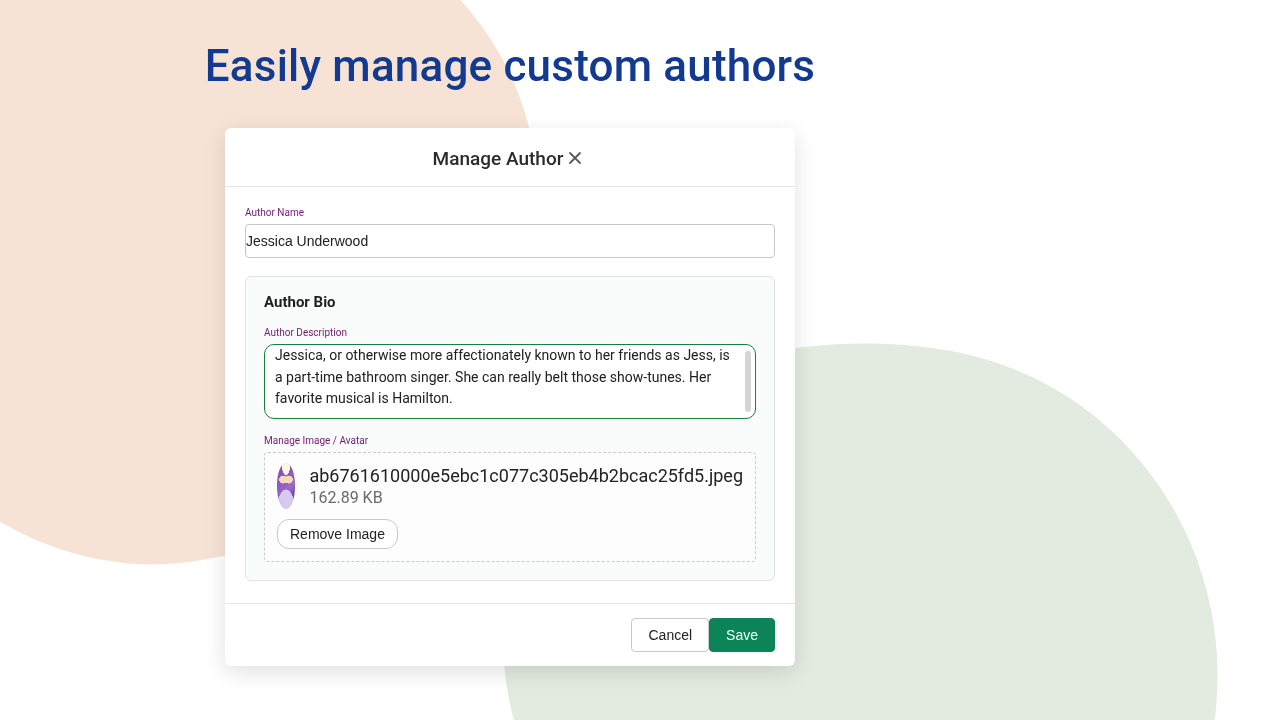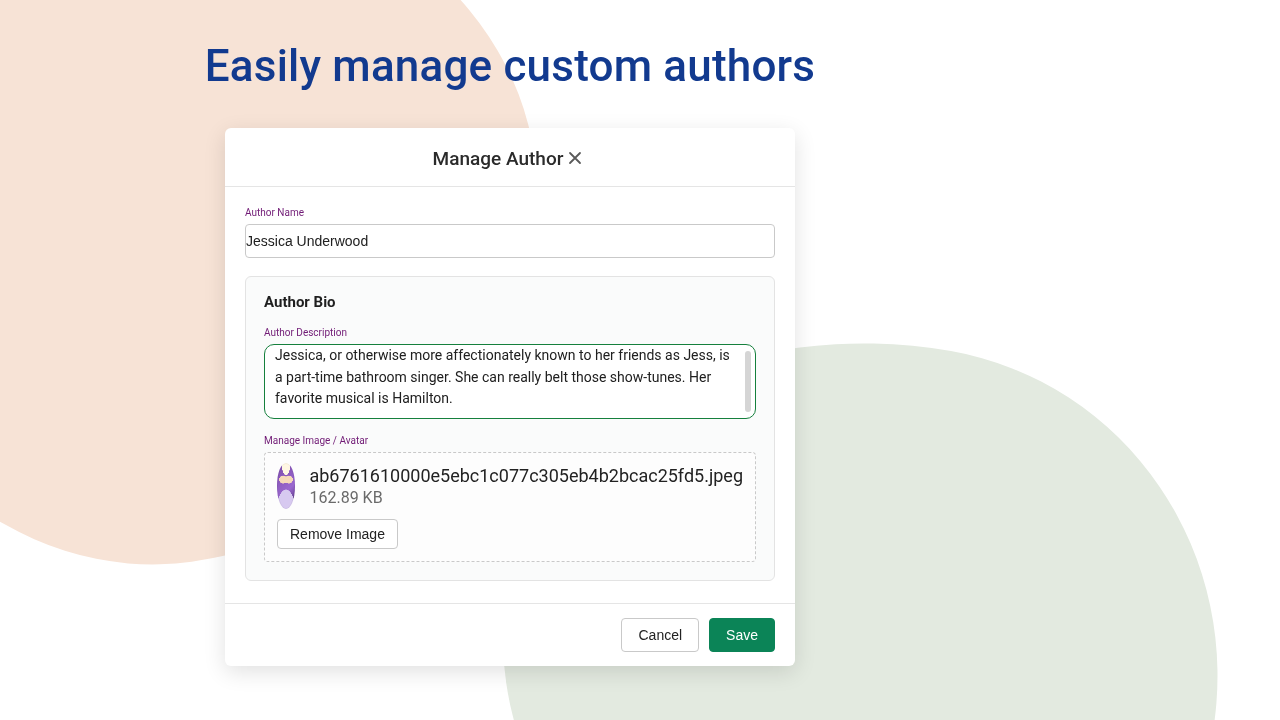--- a/index.html
+++ b/index.html
@@ -115,30 +115,29 @@
     box-shadow: inset 0 0 0 1px rgba(0,0,0,.05);
   }
   .file-name { font-size: 18px; color: #222; }
   .file-size { font-size: 16px; color: #6a6a6a; margin-top: 2px; }
   .remove-btn {
     margin-top: 10px;
     padding: 6px 12px;
     font-size: 14px;
     background: #fff;
     border: 1px solid #c9c9c9;
-    border-radius: 4px;
+    border-radius: 12px;
     color: #222;
     cursor: pointer;
   }
   .modal-footer {
     border-top: 1px solid #e5e5e5;
     padding: 14px 20px;
     display: flex;
     justify-content: flex-end;
-    gap: 10px;
   }
   .btn {
     padding: 8px 16px;
     font-size: 14px;
     border-radius: 4px;
     cursor: pointer;
   }
   .btn-secondary { background:#fff; border:1px solid #c9c9c9; color:#222; }
   .btn-primary   { background:#0b8457; border:1px solid #0b8457; color:#fff; }
 </style>

